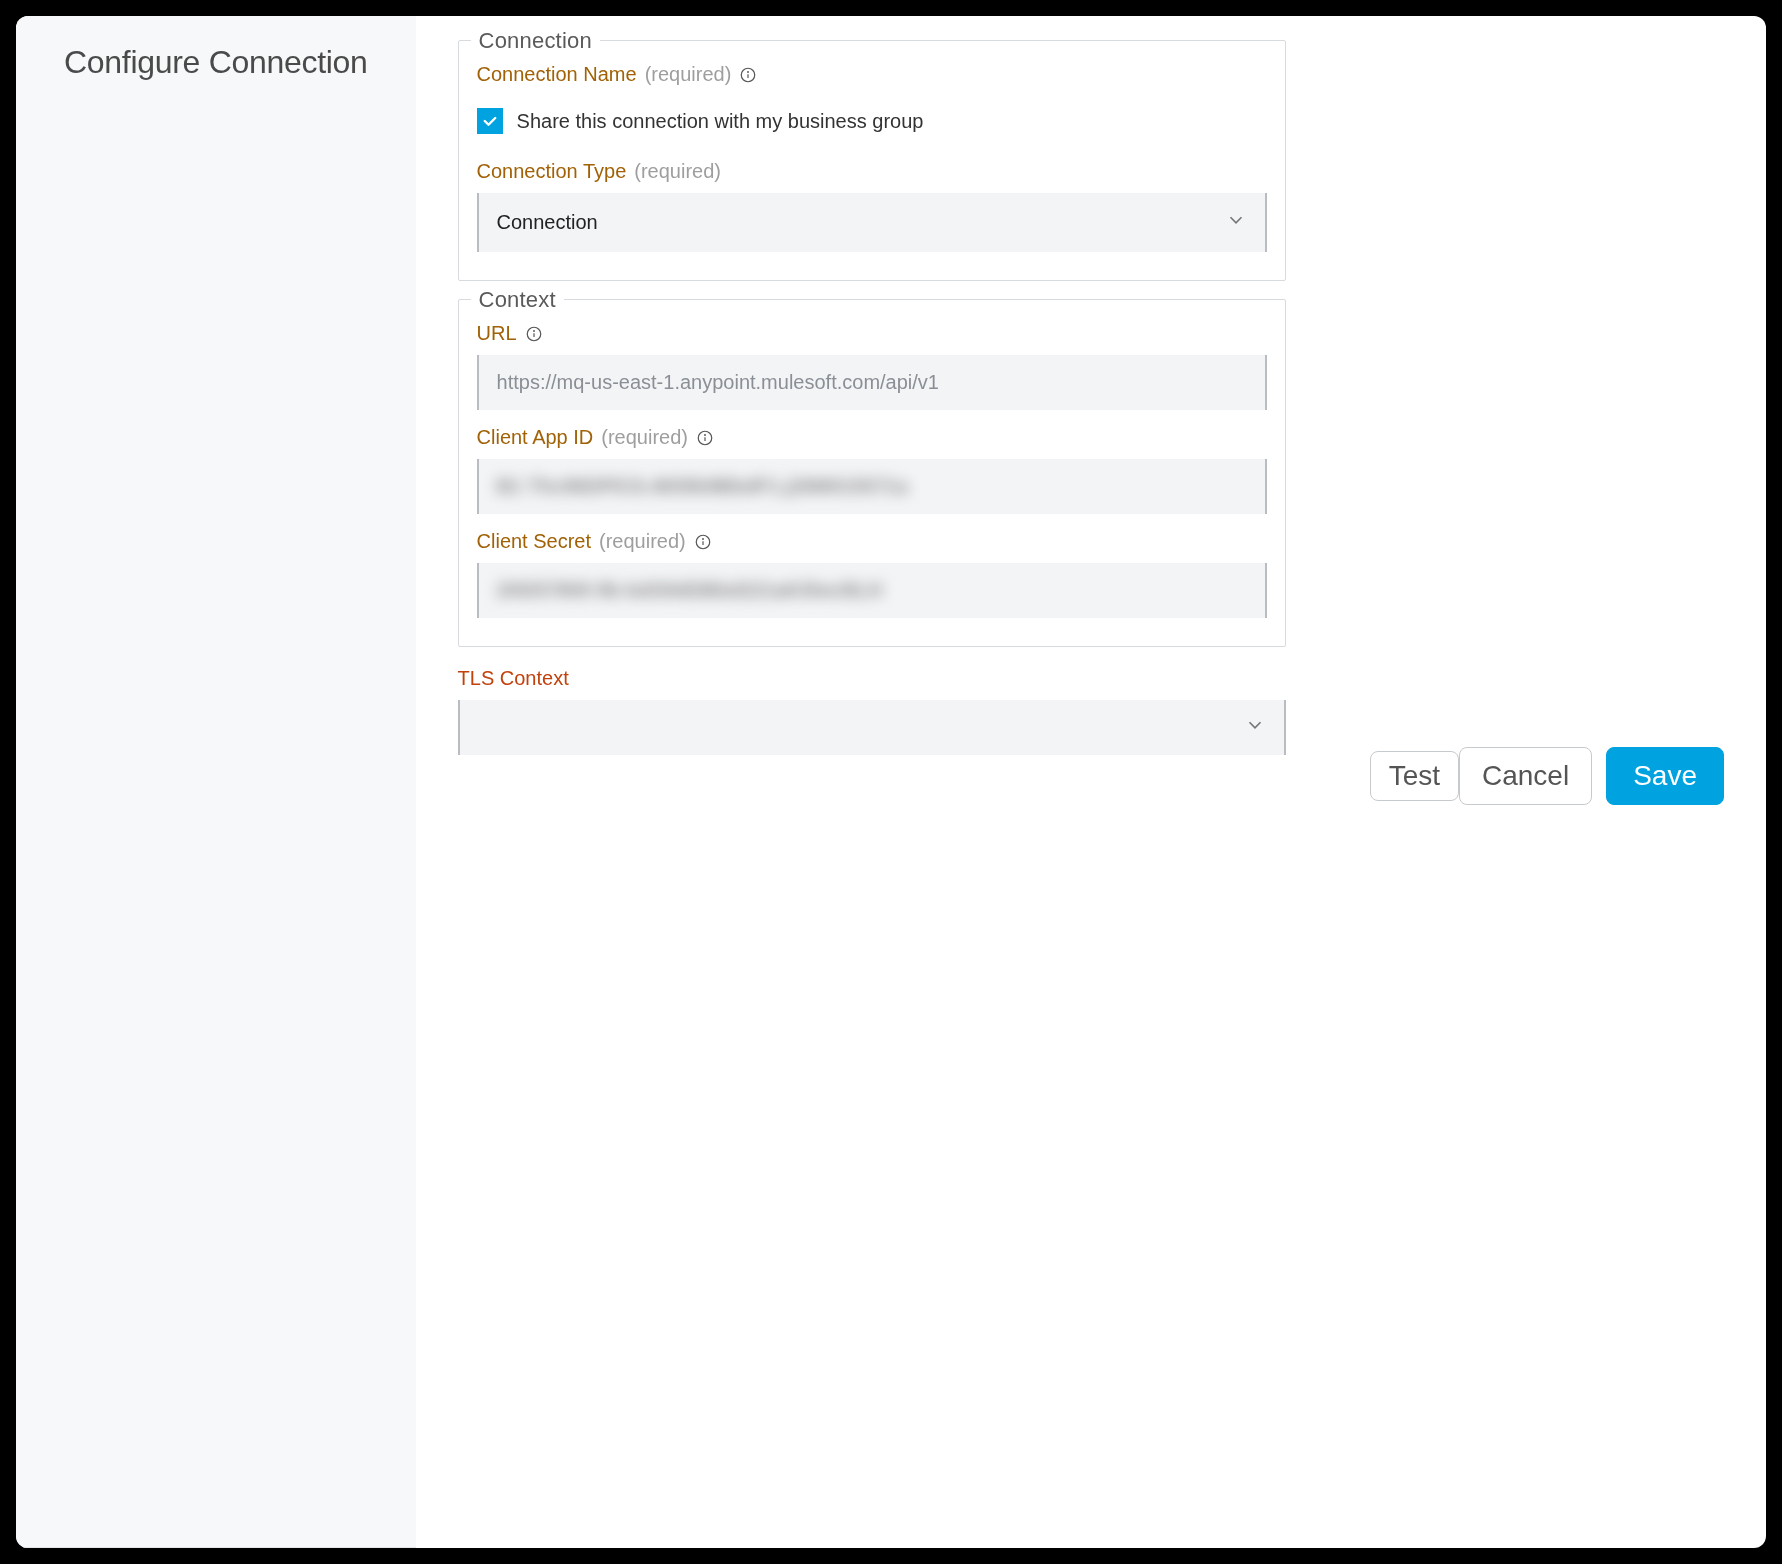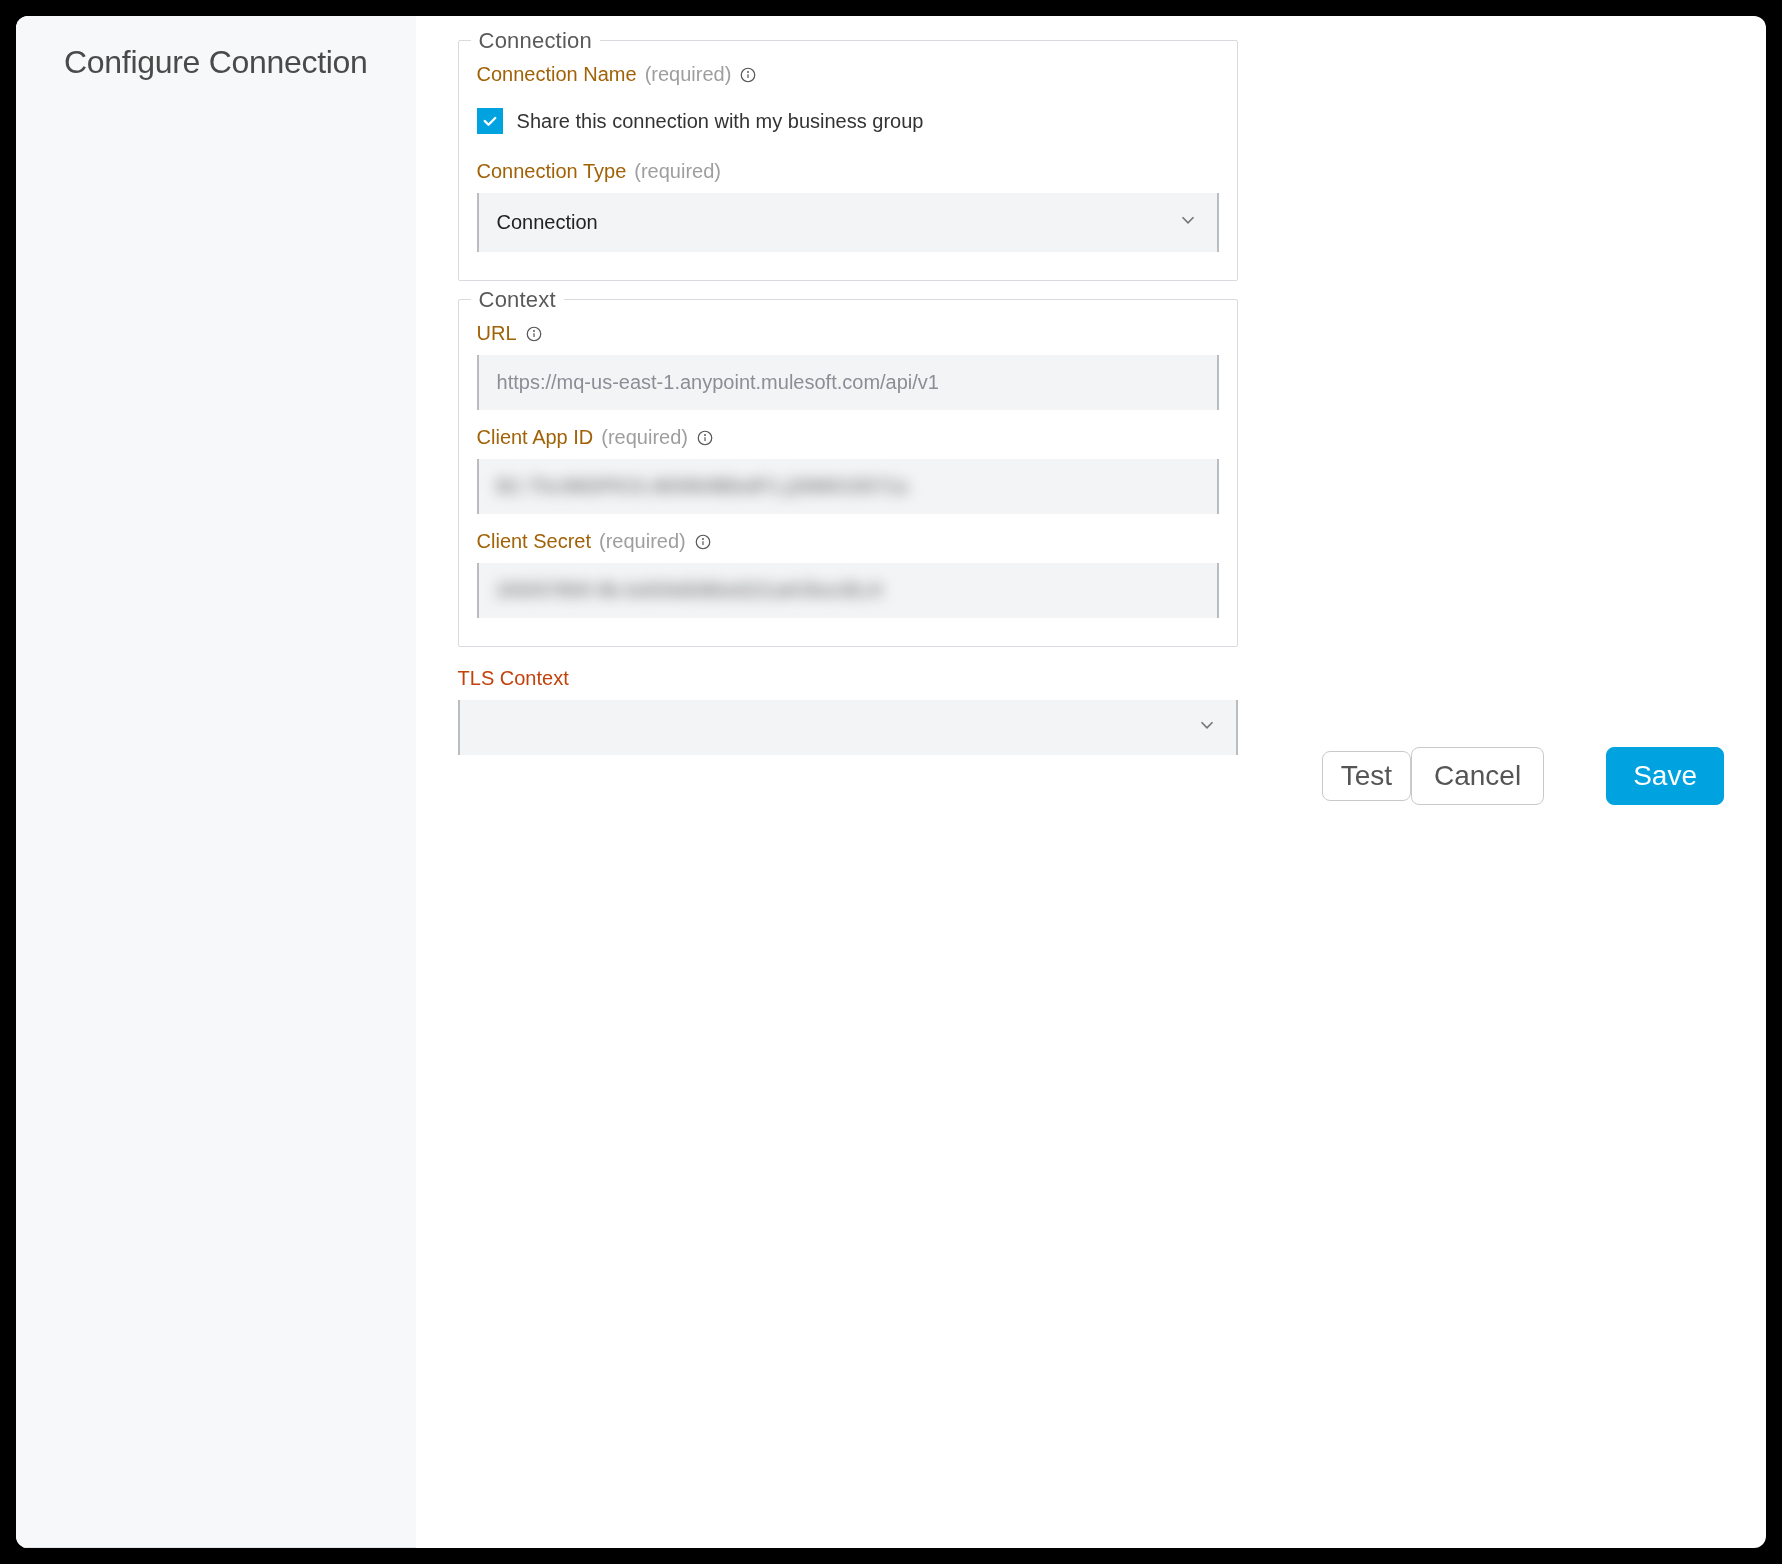--- a/index.html
+++ b/index.html
@@ -165,21 +165,20 @@
     color: #555;
   }
   .btn-test { padding: 8px 18px; }
   .spacer { flex: 1; }
   .btn-cancel { margin-right: 14px; padding: 12px 22px; }
   .btn-save {
     background: #00a2df;
     border: 1px solid #00a2df;
     color: #fff;
     padding: 12px 26px;
-    margin-left: 48px;
   }
 </style>
 </head>
 <body>
 
 <div class="panel">
 
   <div class="panel-header">
     <h1 class="panel-title">Configure Connection</h1>
   </div>

